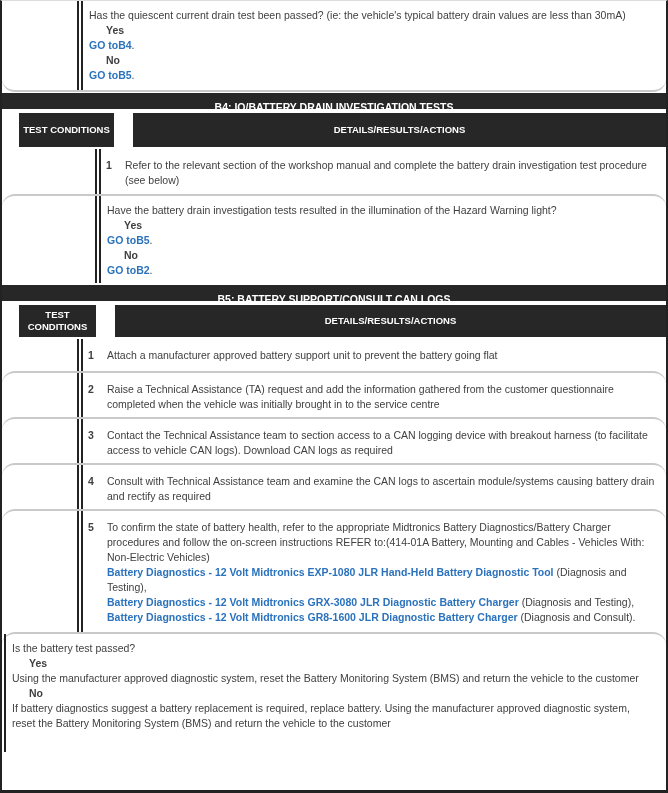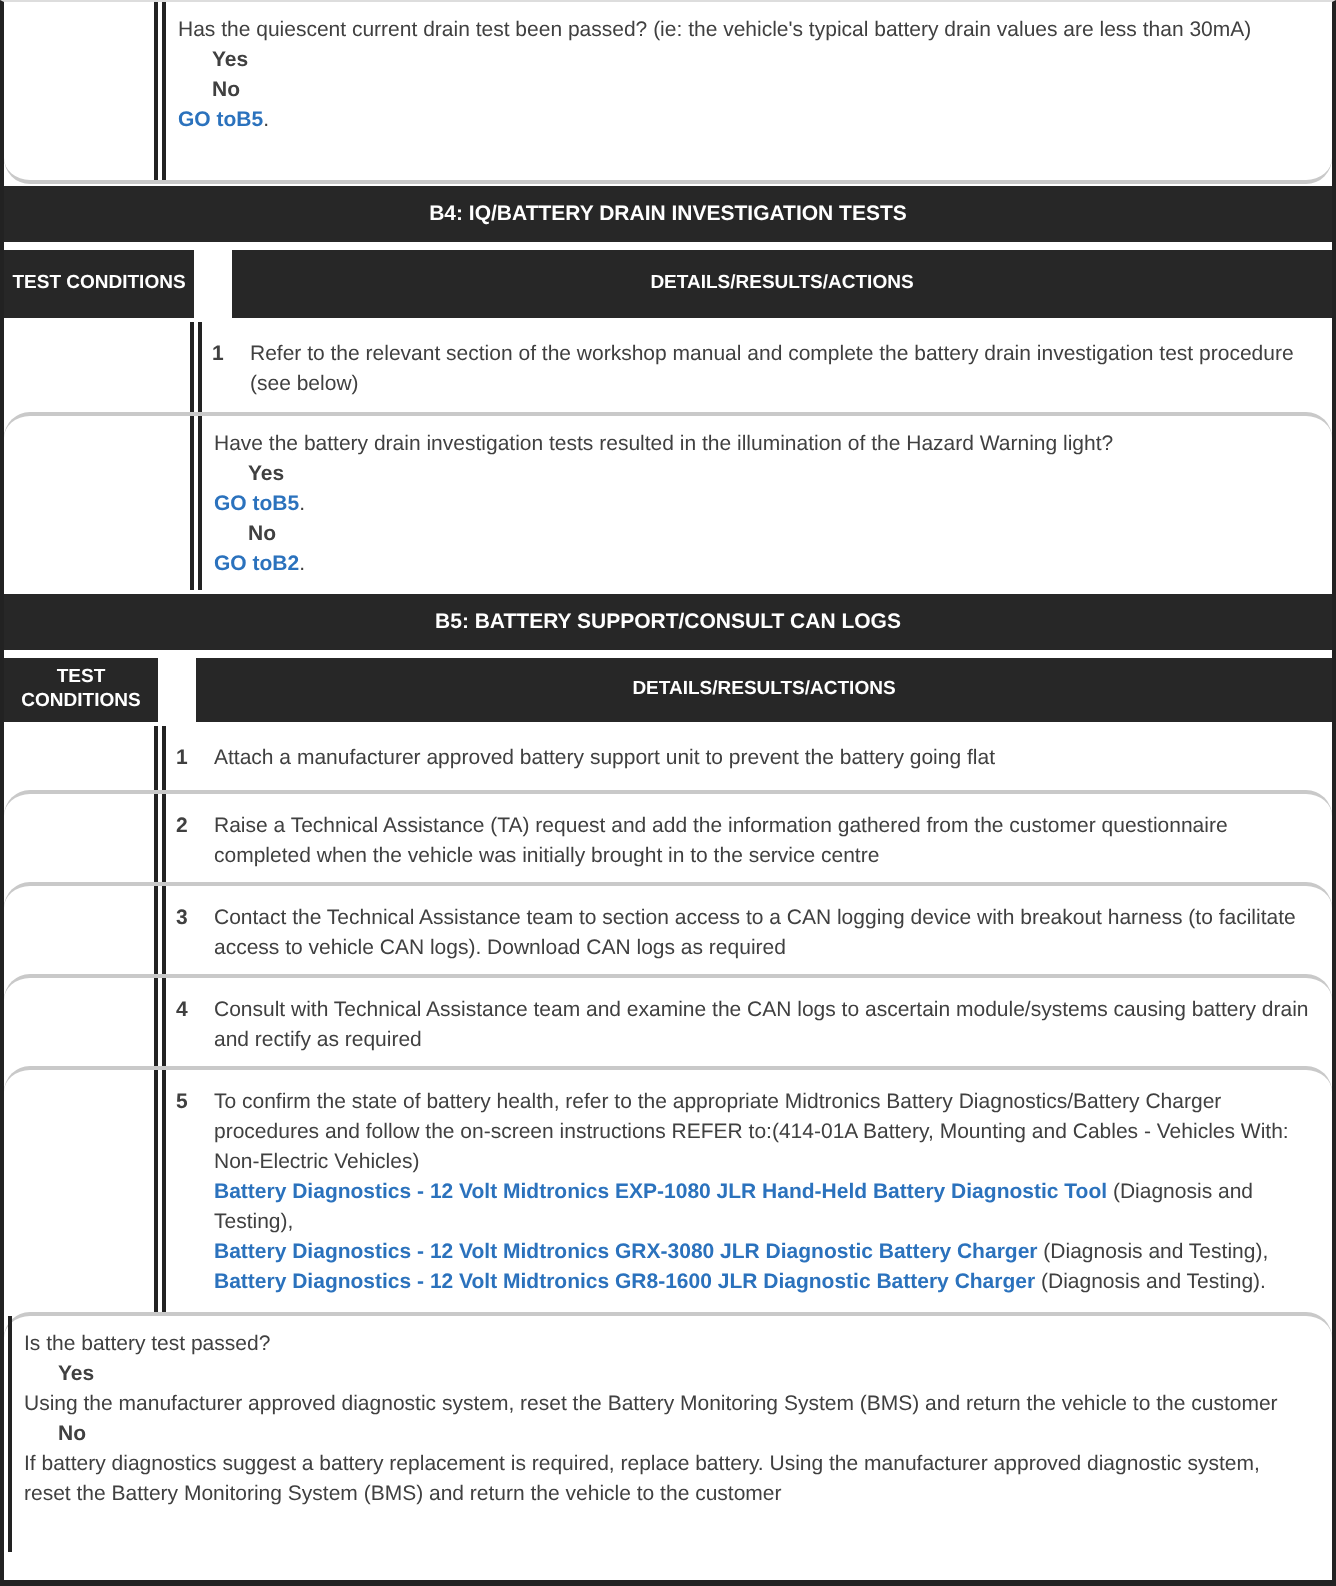--- a/index.html
+++ b/index.html
@@ -28,29 +28,29 @@
   .trow { display: flex; align-items: stretch; border-radius: 13px; }
   .trow + .trow { border-top: 2px solid var(--row_border); justify-content: center; }
   .cl { flex: 0 0 auto; border-right: 2px solid var(--divider); }
   .w-narrow > .cl { width: 77px; }
   .w-wide   > .cl { width: 95px; }
   .cr { flex: 1 1 auto; border-left: 2px solid var(--divider); margin-left: 2px; }
   
   .intro-row { min-height: 91px; border-bottom: 2px solid var(--row_border); }
   
   .bar {
-    height: 28px; line-height: 28px;
+    height: 16px; line-height: 28px;
     background: var(--bar_bg);
     color: #ffffff; font-weight: 700; font-size: 10.5px;
     text-align: center;
     margin: 1px 0 4px 0;
   }
   .bar.second { margin-top: 2px; }
   
-  .header-row { display: flex; gap: 19px; }
+  .header-row { display: flex; gap: 19px; margin-left: 17px; }
   .hl, .hr {
     background: var(--bar_bg); color: #ffffff; font-weight: 700;
     display: flex; align-items: center; justify-content: center;
     text-align: center; font-size: 9.5px; line-height: 12px;
   }
   .hl { flex: 0 0 auto; padding: 2px 3px; }
   .header-row.w-narrow .hl { width: 77px; }
   .header-row.w-wide   .hl { width: 95px; }
   .hr { flex: 1 1 auto; text-align: right; }
   .h34 { height: 34px; }
@@ -77,20 +77,23 @@
 <body>
 
 <div class="page">
 
   <div class="trow w-narrow intro-row">
     <div class="cl"></div>
     <div class="cr">
       <div class="qa">
         <div>Has the quiescent current drain test been passed? (ie: the vehicle's typical battery drain values are less than 30mA)</div>
         <div class="opt">Yes</div>
+        <div class="goline">
+          <a class="doc-link">GO toB4</a><span class="dot">.</span>
+        </div>
         <div class="opt">No</div>
         <div class="goline">
           <a class="doc-link">GO toB5</a><span class="dot">.</span>
         </div>
       </div>
     </div>
   </div>
 
   <div class="bar">B4: IQ/BATTERY DRAIN INVESTIGATION TESTS</div>
 
@@ -180,21 +183,21 @@
         <span class="num">5</span>
         <span class="stext">
           <span>To confirm the state of battery health, refer to the appropriate Midtronics Battery Diagnostics/Battery Charger procedures and follow the on-screen instructions REFER to:(414-01A Battery, Mounting and Cables - Vehicles With: Non-Electric Vehicles)</span>
           <span class="linkline" style="display:block;">
             <a class="doc-link">Battery Diagnostics - 12 Volt Midtronics EXP-1080 JLR Hand-Held Battery Diagnostic Tool</a><span class="suffix"> (Diagnosis and Testing),</span>
           </span>
           <span class="linkline" style="display:block;">
             <a class="doc-link">Battery Diagnostics - 12 Volt Midtronics GRX-3080 JLR Diagnostic Battery Charger</a><span class="suffix"> (Diagnosis and Testing),</span>
           </span>
           <span class="linkline" style="display:block;">
-            <a class="doc-link">Battery Diagnostics - 12 Volt Midtronics GR8-1600 JLR Diagnostic Battery Charger</a><span class="suffix"> (Diagnosis and Testing).</span>
+            <a class="doc-link">Battery Diagnostics - 12 Volt Midtronics GR8-1600 JLR Diagnostic Battery Charger</a><span class="suffix"> (Diagnosis and Consult).</span>
           </span>
         </span>
       </div>
     </div>
   </div>
 
   <div class="trow w-narrow mh116">
     <div class="cl"></div>
     <div class="cr">
       <div class="qa">

